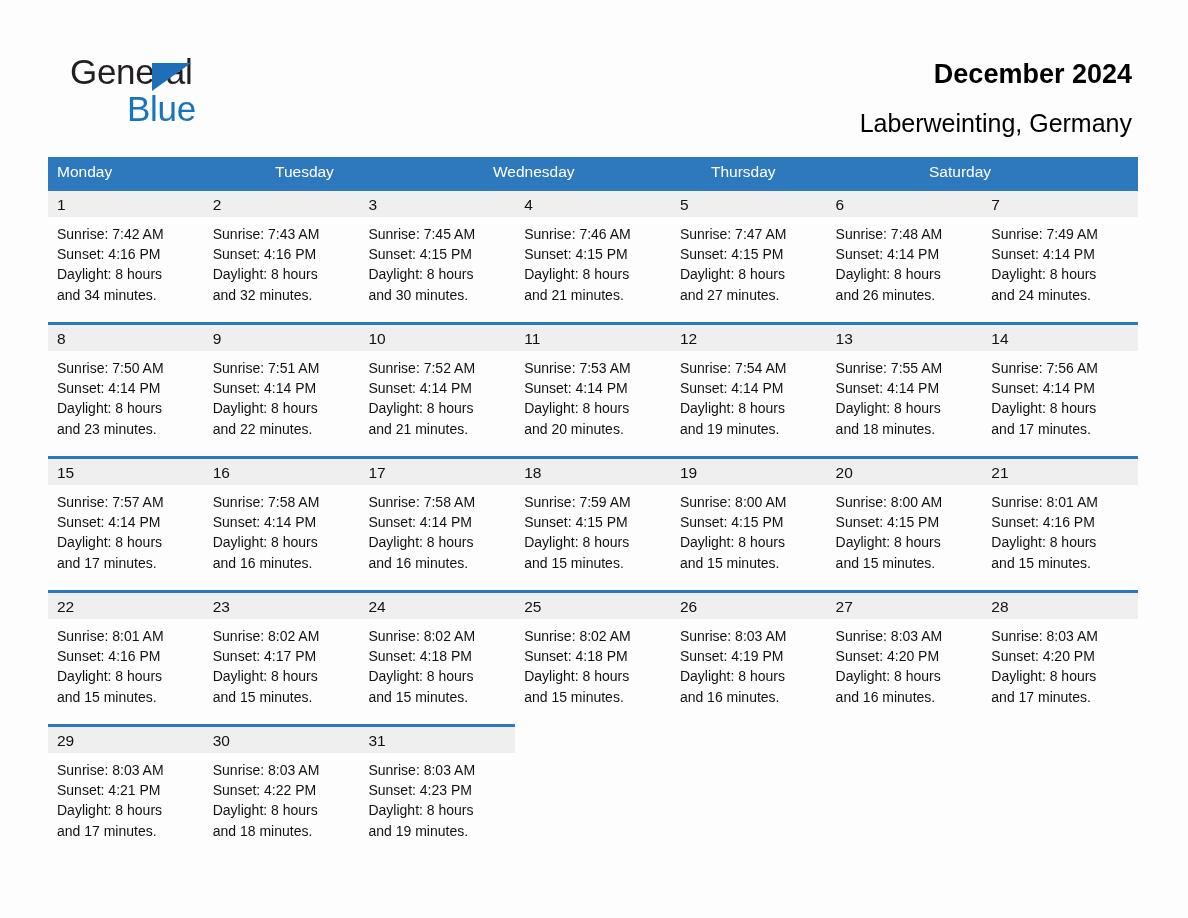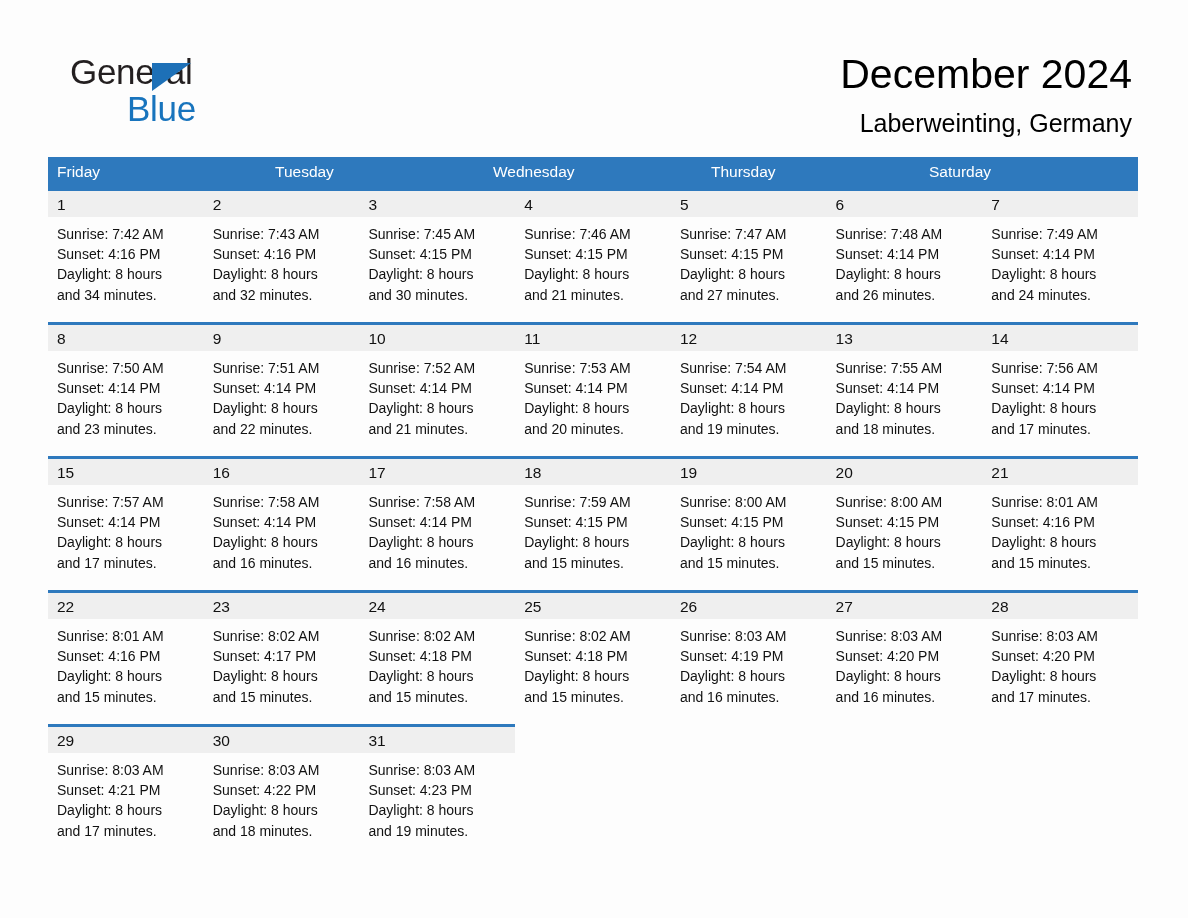--- a/index.html
+++ b/index.html
@@ -72,22 +72,22 @@
     white-space: nowrap;
   }
 
   .title-block {
     position: absolute;
     right: 56px;
     top: 48px;
     text-align: right;
   }
   .cal-title {
-    font-size: 41px;
-    font-weight: 400;
+    font-size: 27px;
+    font-weight: 700;
     color: #000;
     line-height: 52px;
     white-space: nowrap;
   }
   .cal-subtitle {
     font-size: 25px;
     font-weight: 400;
     color: #000;
     line-height: 34px;
     margin-top: 6px;
@@ -177,21 +177,21 @@
 
     <div class="title-block">
       <div class="cal-title">December 2024</div>
       <div class="cal-subtitle">Laberweinting, Germany</div>
     </div>
 
   </div>
 
   <div class="calendar">
     <div class="dow-row" id="dow-row">
-        <div class="dow-cell">Friday</div>
+        <div class="dow-cell">Monday</div>
         <div class="dow-cell">Tuesday</div>
         <div class="dow-cell">Wednesday</div>
         <div class="dow-cell">Thursday</div>
         <div class="dow-cell">Saturday</div>
       </div>
     <div id="weeks-container">
         <div class="week-row first">
           <div class="day-cell filled">
             <div class="day-num-band">1</div>
             <div class="day-body">

